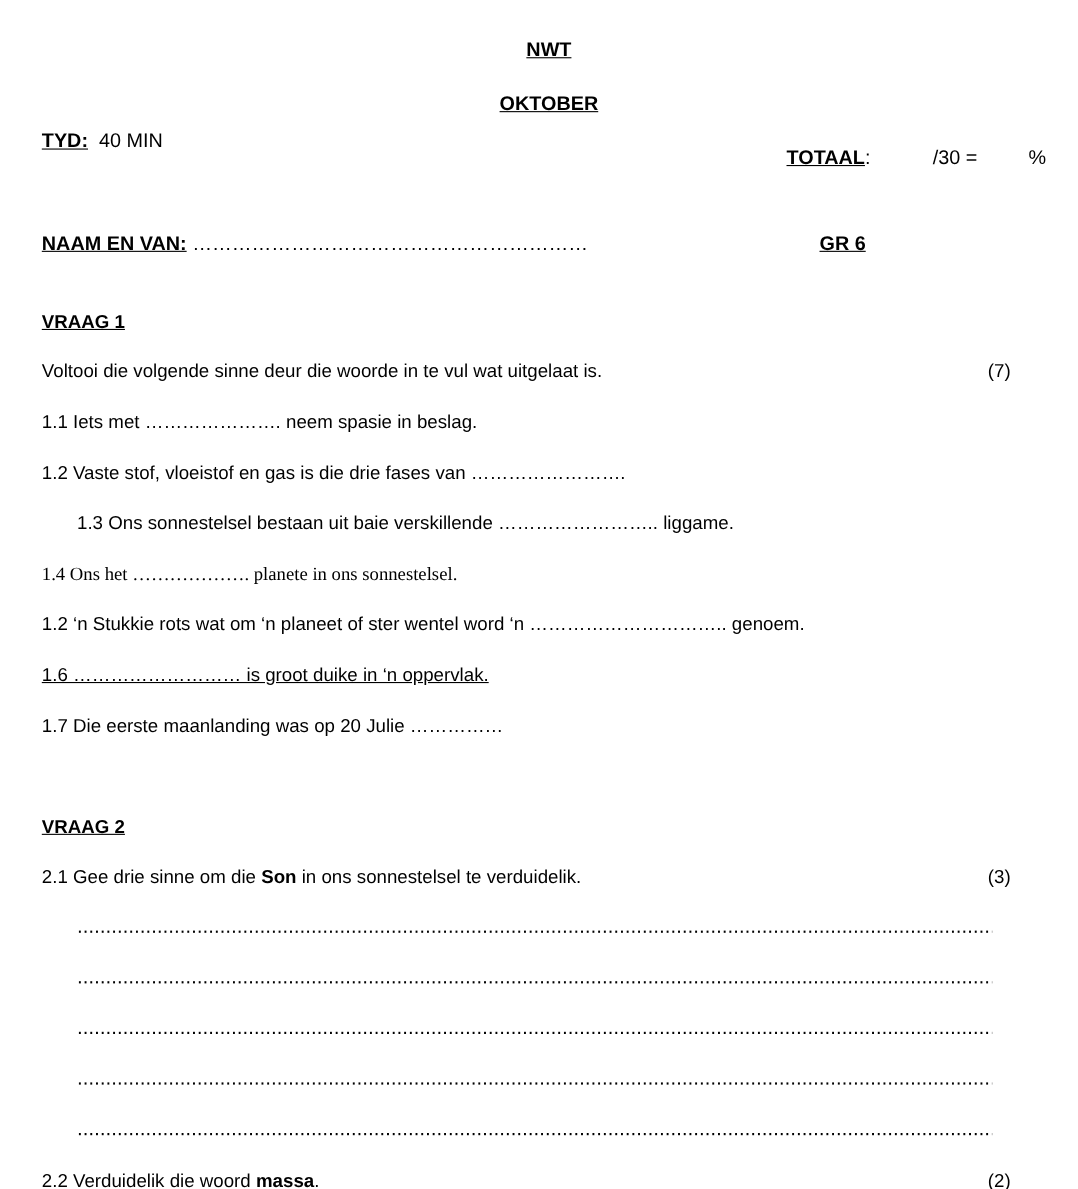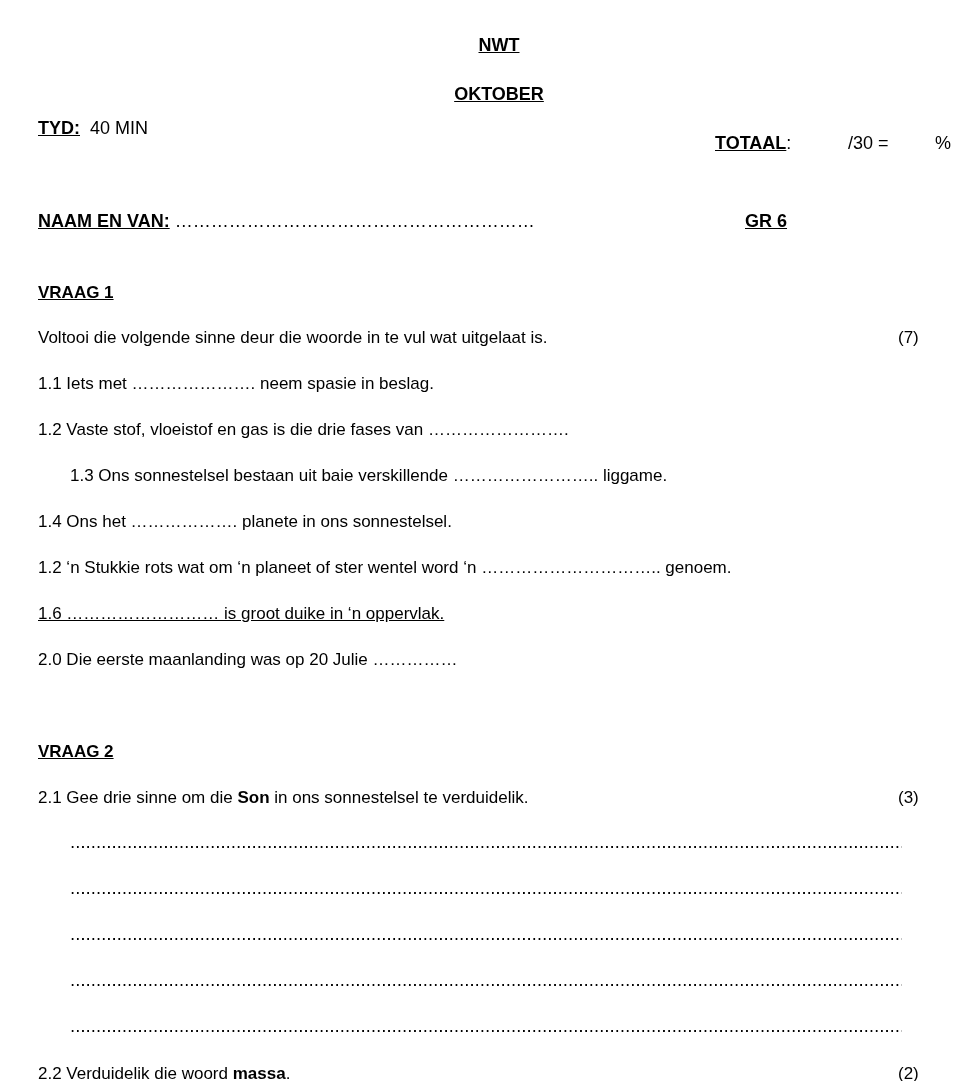--- a/index.html
+++ b/index.html
@@ -40,24 +40,24 @@
 </div>
 <div class="abs bold-u" style="left:745px; top:212px; font-size:18px;">GR 6</div>
 
 <div class="abs bold-u" style="left:38px; top:284px;">VRAAG 1</div>
 <div class="abs" style="left:38px; top:329px;">Voltooi die volgende sinne deur die woorde in te vul wat uitgelaat is.</div>
 <div class="abs marks" style="top:329px;">(7)</div>
 
 <div class="abs" style="left:38px; top:375px;">1.1 Iets met …………………. neem spasie in beslag.</div>
 <div class="abs" style="left:38px; top:421px;">1.2 Vaste stof, vloeistof en gas is die drie fases van …………………….</div>
 <div class="abs" style="left:38px; top:467px;margin-left:32px;">1.3 Ons sonnestelsel bestaan uit baie verskillende …………………….. liggame.</div>
-<div class="abs" style="left:38px; top:513px;">1.4 Ons het ………………. planete in ons sonnestelsel.</div>
+<div class="abs" style="left:38px; top:513px;font-family:Liberation Serif, serif;">1.4 Ons het ………………. planete in ons sonnestelsel.</div>
 <div class="abs" style="left:38px; top:559px;">1.2 ‘n Stukkie rots wat om ‘n planeet of ster wentel word ‘n ………………………….. genoem.</div>
 <div class="abs" style="left:38px; top:605px;text-decoration:underline;">1.6 ……………………… is groot duike in ‘n oppervlak.</div>
-<div class="abs" style="left:38px; top:651px;">2.0 Die eerste maanlanding was op 20 Julie ……………</div>
+<div class="abs" style="left:38px; top:651px;">1.7 Die eerste maanlanding was op 20 Julie ……………</div>
 
 <div class="abs bold-u" style="left:38px; top:743px;">VRAAG 2</div>
 
 <div class="abs" style="left:38px; top:789px;">
   <span>2.1 Gee </span><span class="u">drie</span><span> sinne om die </span><span class="b">Son</span><span> in ons sonnestelsel te verduidelik.</span>
 </div>
 <div class="abs marks" style="top:789px;">(3)</div>
 
 <div class="abs answer-line" style="top:846px;"></div>
 <div class="abs answer-line" style="top:892px;"></div>

